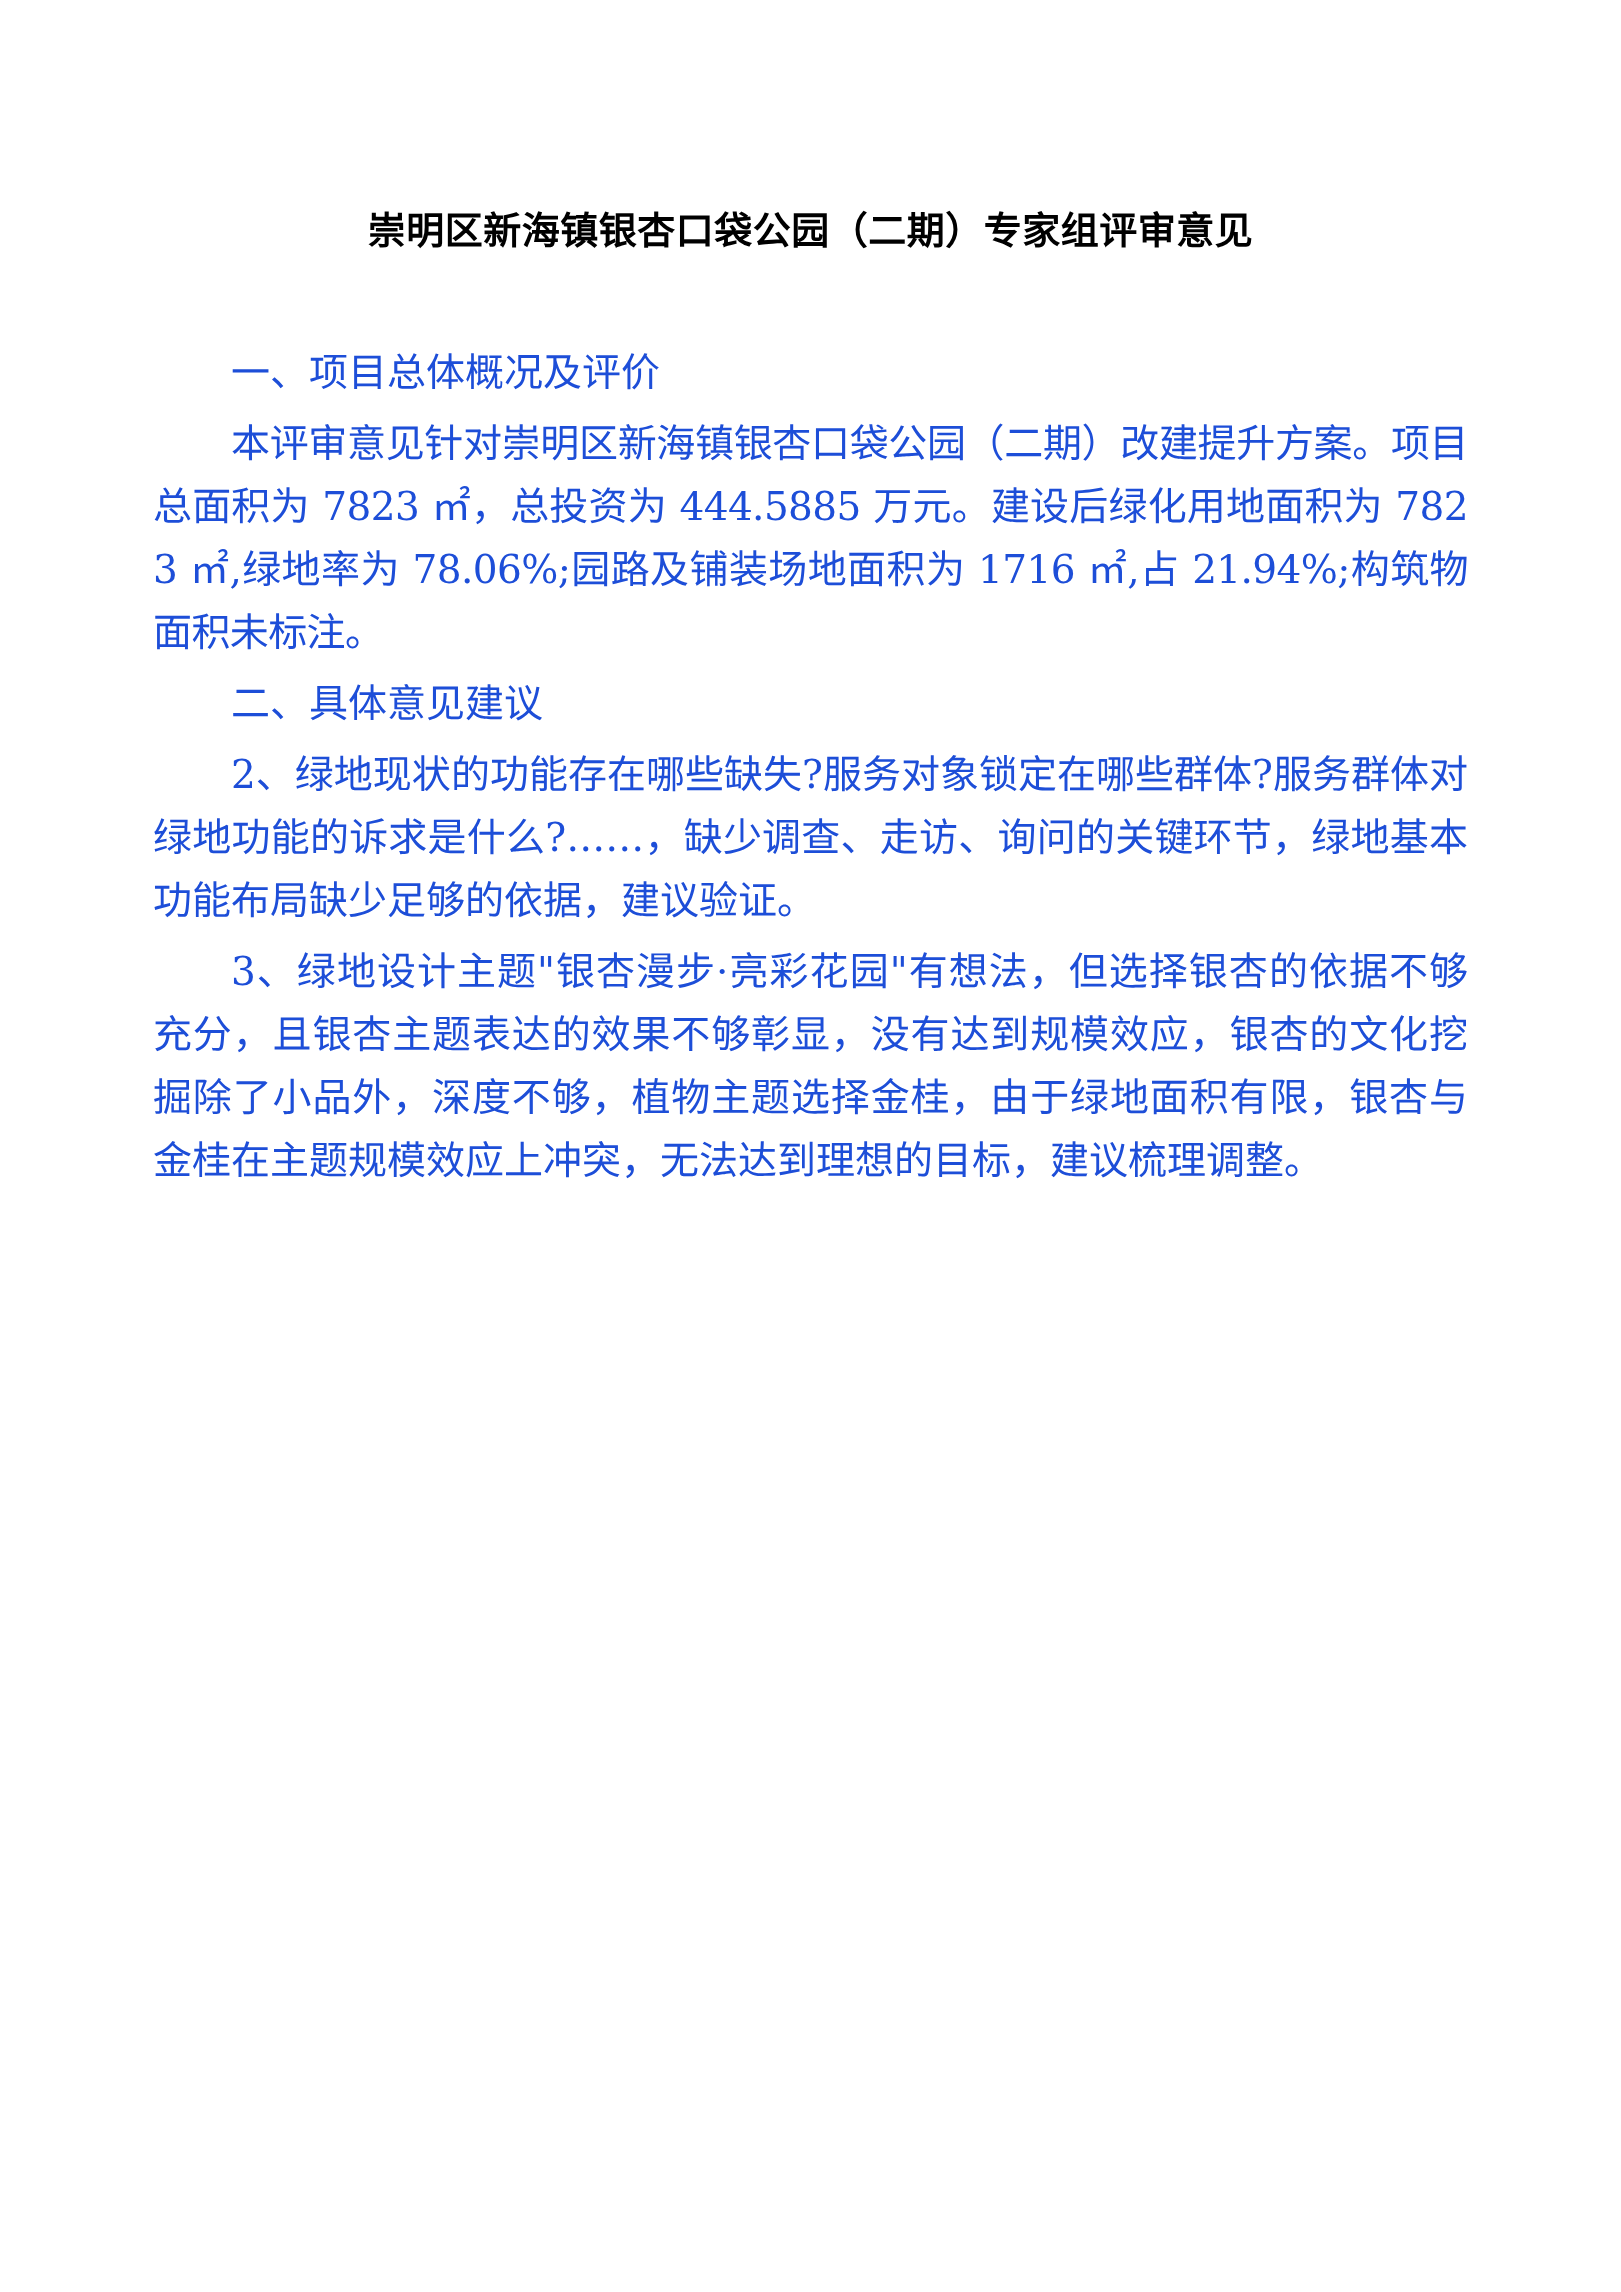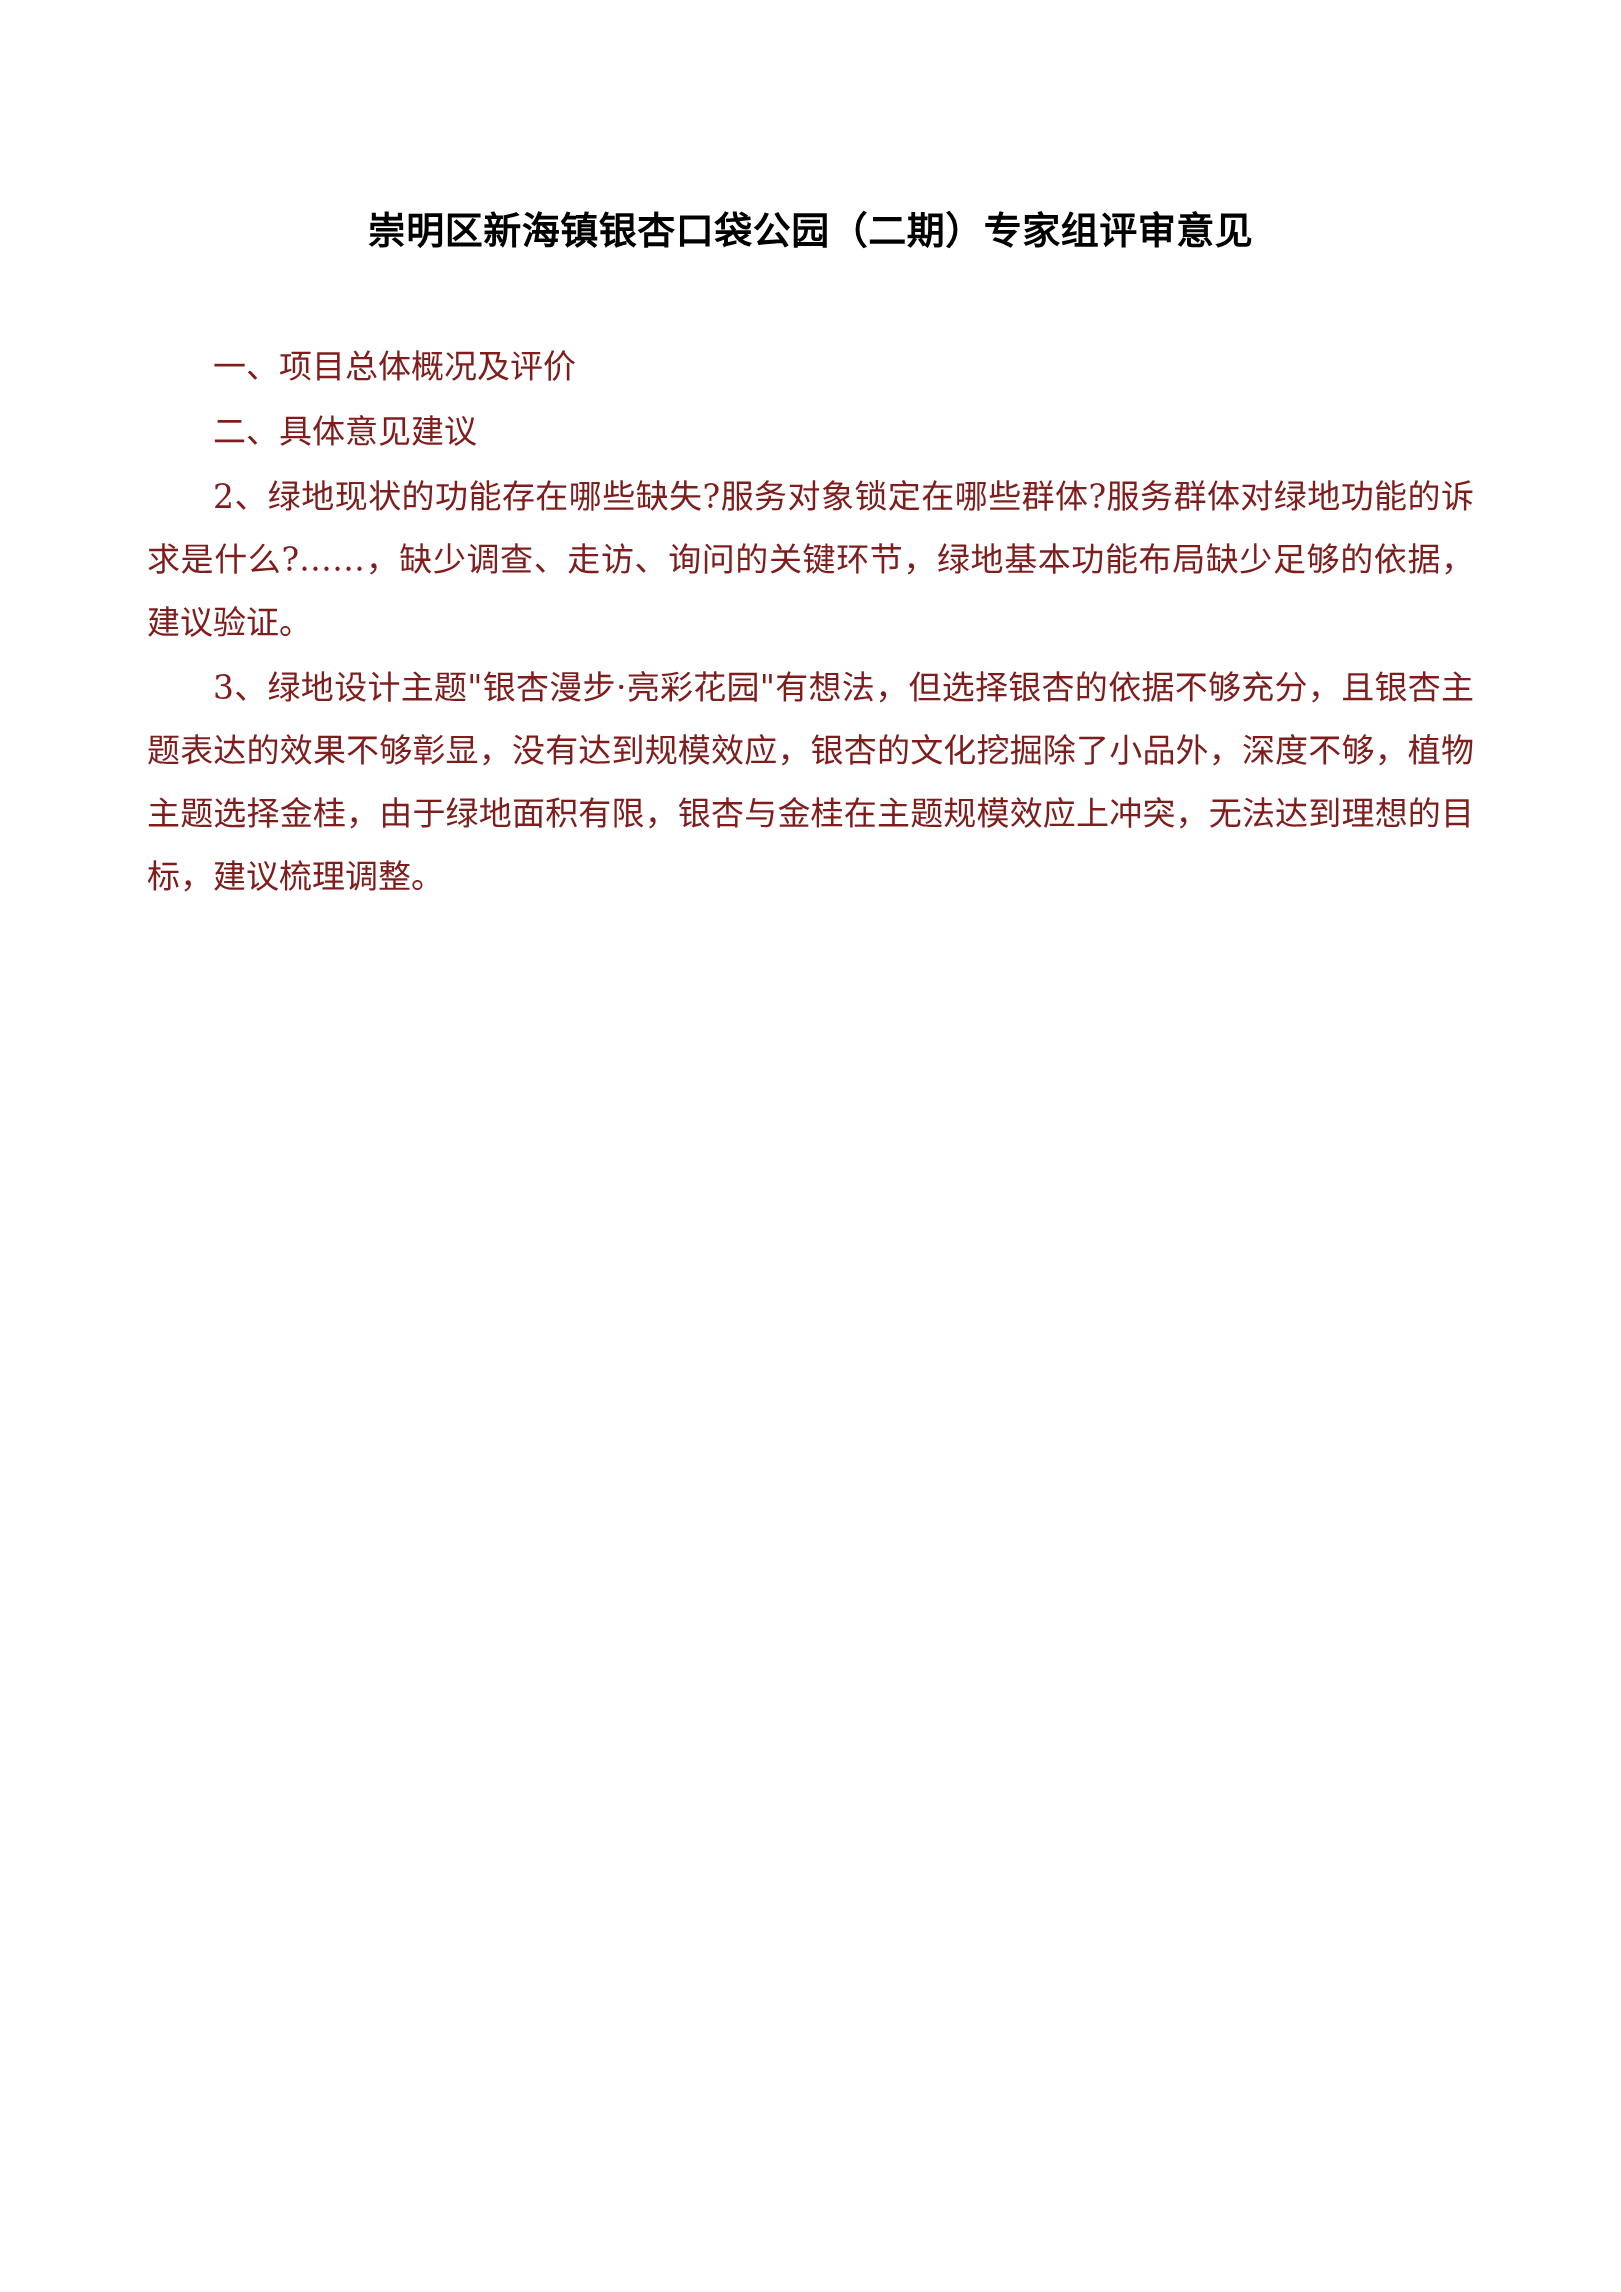--- a/index.html
+++ b/index.html
@@ -32,26 +32,26 @@
     font-weight: bold;
     font-size: 38px;
     line-height: 1.25;
     text-align: center;
     letter-spacing: 0.5px;
     margin: 16px;
     padding-top: 192px;
     color: #000000;
   }
   .para {
-    font-size: 33px;
+    font-size: 39px;
     line-height: 63px;
     text-align: justify;
     text-justify: inter-ideograph;
-    margin: 2px;
-    color: #7f1d1d;
+    margin: 8px;
+    color: #1d4ed8;
     word-break: break-all;
   }
   .para.indent {
     text-indent: 2em;
   }
   .para.tight {
     letter-spacing: -0.6px;
   }
   .spacer-title {
     height: 61px;
@@ -62,20 +62,21 @@
 
 <div class="page">
   <div class="doc-body">
 
     <h1 class="doc-title">崇明区新海镇银杏口袋公园（二期）专家组评审意见</h1>
 
     <div class="spacer-title"></div>
 
     <p class="para indent">一、项目总体概况及评价</p>
 
+    <p class="para indent tight">本评审意见针对崇明区新海镇银杏口袋公园（二期）改建提升方案。项目总面积为 7823 ㎡，总投资为 444.5885 万元。建设后绿化用地面积为 7823 ㎡,绿地率为 78.06%;园路及铺装场地面积为 1716 ㎡,占 21.94%;构筑物面积未标注。</p>
 
 
     <p class="para indent">二、具体意见建议</p>
 
 
     <p class="para indent">2、绿地现状的功能存在哪些缺失?服务对象锁定在哪些群体?服务群体对绿地功能的诉求是什么?……，缺少调查、走访、询问的关键环节，绿地基本功能布局缺少足够的依据，建议验证。</p>
 
     <p class="para indent">3、绿地设计主题"银杏漫步·亮彩花园"有想法，但选择银杏的依据不够充分，且银杏主题表达的效果不够彰显，没有达到规模效应，银杏的文化挖掘除了小品外，深度不够，植物主题选择金桂，由于绿地面积有限，银杏与金桂在主题规模效应上冲突，无法达到理想的目标，建议梳理调整。</p>
 
   </div>

